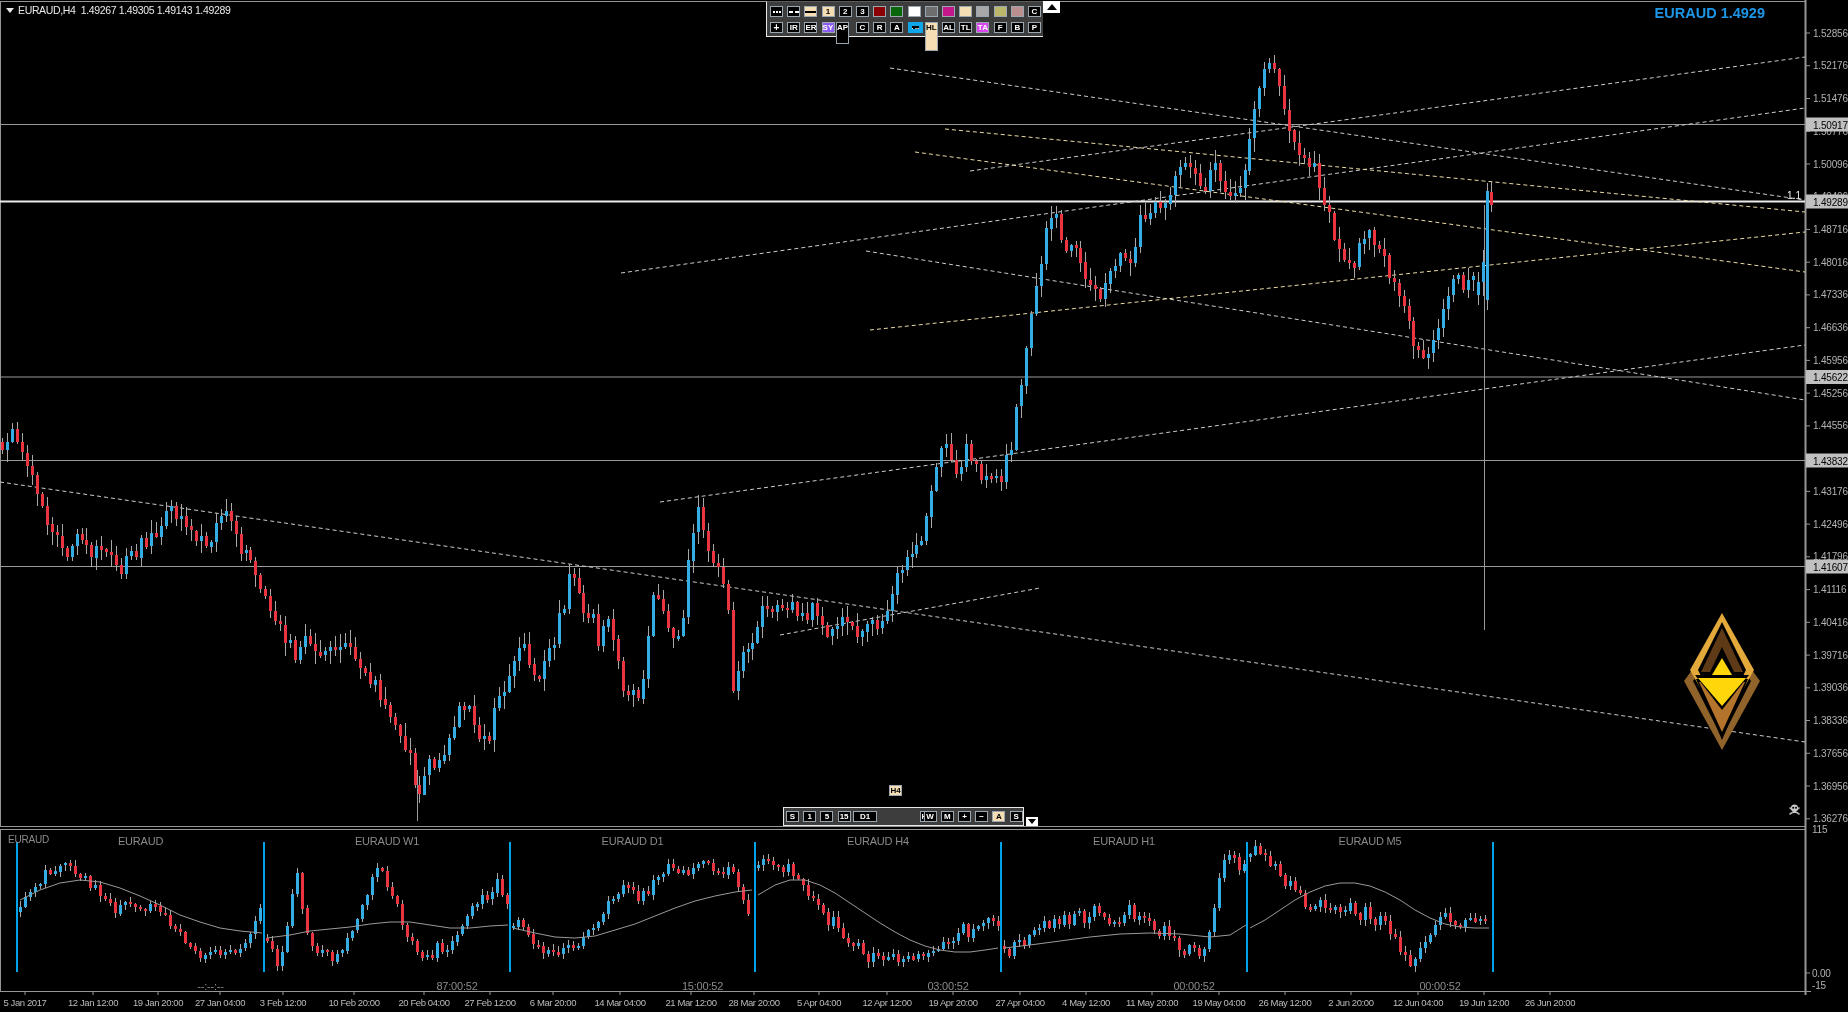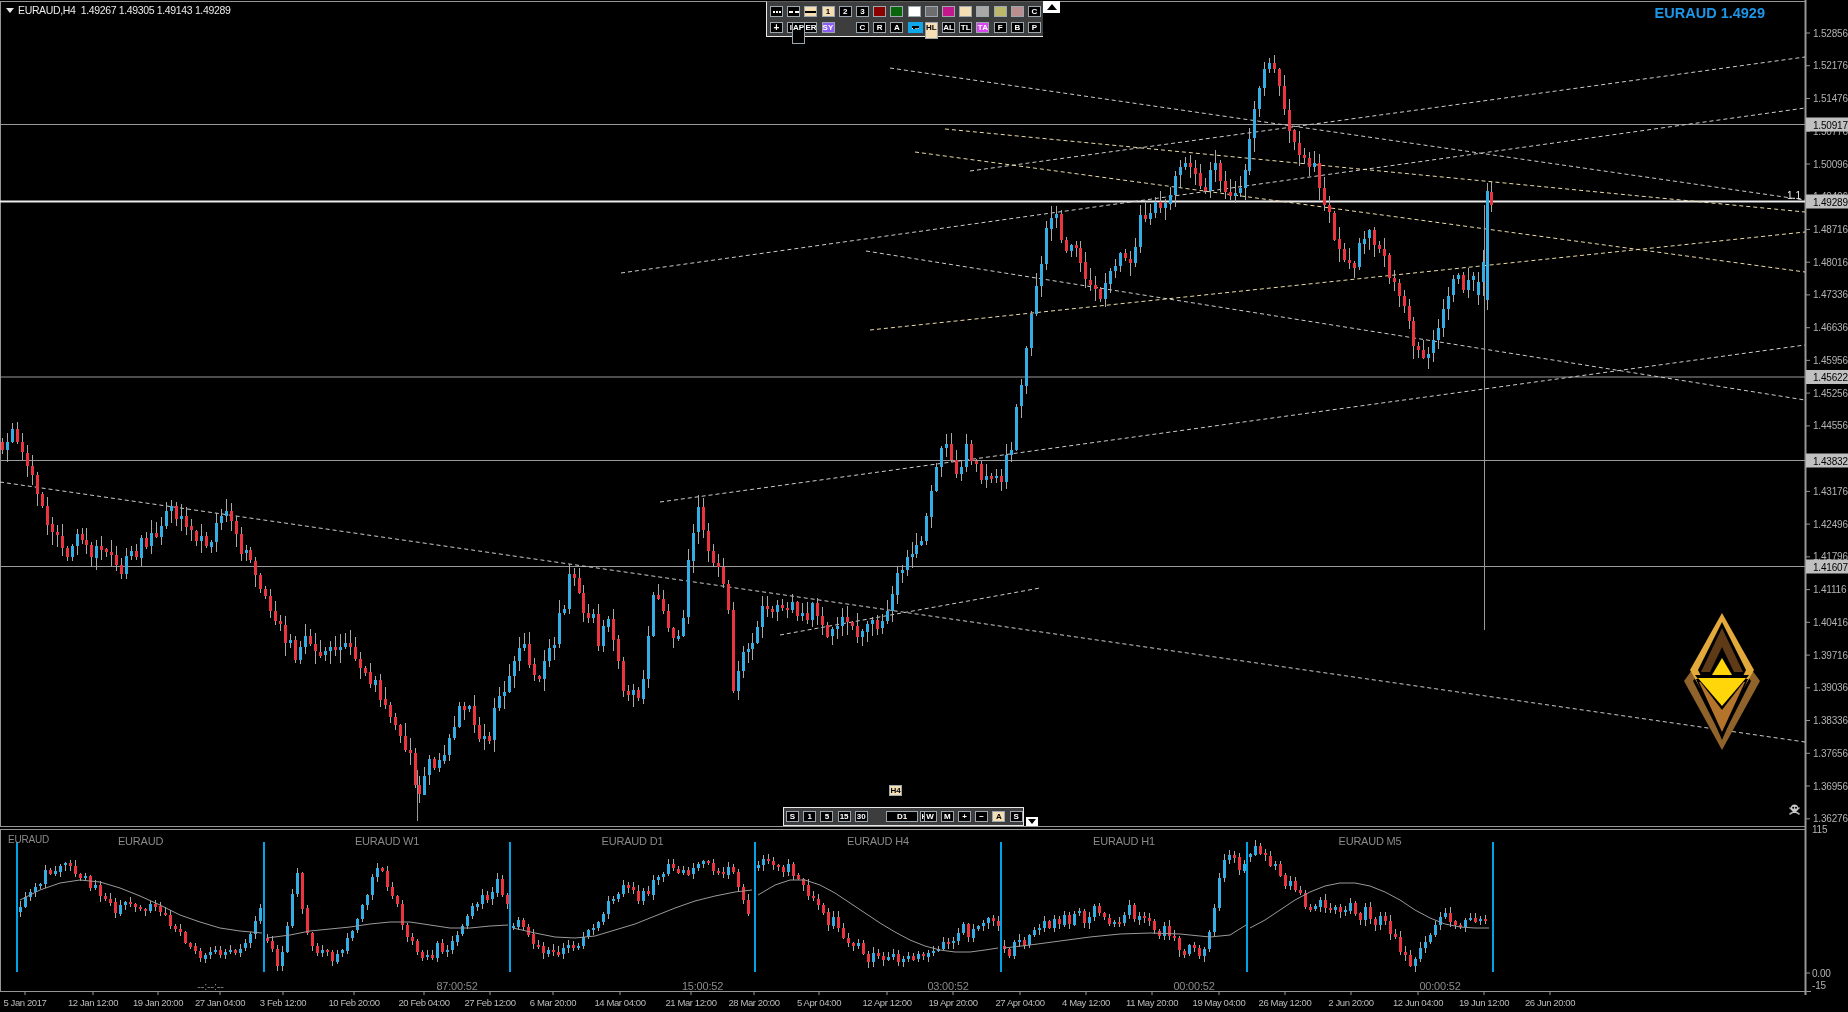--- a/index.html
+++ b/index.html
@@ -237,44 +237,44 @@
 <div style="position:absolute;left:942.0000000000005px;top:6px;width:13px;height:11px;background:#c2188c;border:1px solid #9aa7b0;box-sizing:border-box;color:#fff;font:bold 8px 'Liberation Sans',sans-serif;text-align:center;line-height:9px;overflow:hidden"></div>
 <div style="position:absolute;left:959.2000000000005px;top:6px;width:13px;height:11px;background:#f5deb3;border:1px solid #9aa7b0;box-sizing:border-box;color:#fff;font:bold 8px 'Liberation Sans',sans-serif;text-align:center;line-height:9px;overflow:hidden"></div>
 <div style="position:absolute;left:976.4000000000005px;top:6px;width:13px;height:11px;background:#a8a8a8;border:1px solid #9aa7b0;box-sizing:border-box;color:#fff;font:bold 8px 'Liberation Sans',sans-serif;text-align:center;line-height:9px;overflow:hidden"></div>
 <div style="position:absolute;left:993.6000000000006px;top:6px;width:13px;height:11px;background:#bdb76b;border:1px solid #9aa7b0;box-sizing:border-box;color:#fff;font:bold 8px 'Liberation Sans',sans-serif;text-align:center;line-height:9px;overflow:hidden"></div>
 <div style="position:absolute;left:1010.8000000000006px;top:6px;width:13px;height:11px;background:#bc8f8f;border:1px solid #9aa7b0;box-sizing:border-box;color:#fff;font:bold 8px 'Liberation Sans',sans-serif;text-align:center;line-height:9px;overflow:hidden"></div>
 <div style="position:absolute;left:1028.0000000000007px;top:6px;width:13px;height:11px;background:#000;border:1px solid #9aa7b0;box-sizing:border-box;color:#fff;font:bold 8px 'Liberation Sans',sans-serif;text-align:center;line-height:9px;overflow:hidden">C</div>
 <div style="position:absolute;left:770px;top:22px;width:13px;height:11px;background:#000;border:1px solid #9aa7b0;box-sizing:border-box;color:#fff;font:bold 10px 'Liberation Sans',sans-serif;text-align:center;line-height:9px;overflow:hidden">+</div>
 <div style="position:absolute;left:787.2px;top:22px;width:13px;height:11px;background:#000;border:1px solid #9aa7b0;box-sizing:border-box;color:#fff;font:bold 8px 'Liberation Sans',sans-serif;text-align:center;line-height:9px;overflow:hidden">IR</div>
 <div style="position:absolute;left:804.4000000000001px;top:22px;width:13px;height:11px;background:#000;border:1px solid #9aa7b0;box-sizing:border-box;color:#fff;font:bold 8px 'Liberation Sans',sans-serif;text-align:left;line-height:9px;overflow:hidden">ER</div>
 <div style="position:absolute;left:821.6000000000001px;top:22px;width:13px;height:11px;background:#8b5cf6;border:1px solid #9aa7b0;box-sizing:border-box;color:#fff;font:bold 8px 'Liberation Sans',sans-serif;line-height:9px;overflow:hidden">SY</div>
-<div style="position:absolute;left:792px;top:22px;width:13px;height:22px;background:#000;border:1px solid #9aa7b0;box-sizing:border-box;color:#fff;font:bold 8px 'Liberation Sans',sans-serif;text-align:center;line-height:9px;overflow:hidden">AP</div>
+<div style="position:absolute;left:836px;top:22px;width:13px;height:22px;background:#000;border:1px solid #9aa7b0;box-sizing:border-box;color:#fff;font:bold 8px 'Liberation Sans',sans-serif;text-align:center;line-height:9px;overflow:hidden">AP</div>
 <div style="position:absolute;left:856.0000000000002px;top:22px;width:13px;height:11px;background:#000;border:1px solid #9aa7b0;box-sizing:border-box;color:#fff;font:bold 8px 'Liberation Sans',sans-serif;text-align:center;line-height:9px;overflow:hidden">C</div>
 <div style="position:absolute;left:873.2000000000003px;top:22px;width:13px;height:11px;background:#000;border:1px solid #9aa7b0;box-sizing:border-box;color:#fff;font:bold 8px 'Liberation Sans',sans-serif;text-align:center;line-height:9px;overflow:hidden">R</div>
 <div style="position:absolute;left:890.4000000000003px;top:22px;width:13px;height:11px;background:#000;border:1px solid #9aa7b0;box-sizing:border-box;color:#fff;font:bold 8px 'Liberation Sans',sans-serif;text-align:center;line-height:9px;overflow:hidden">A</div>
 <div style="position:absolute;left:907.6000000000004px;top:22px;width:15px;height:11px;background:#000;border:4px solid #0ea5e9;box-sizing:border-box;color:#fff;font:bold 8px 'Liberation Sans',sans-serif;text-align:center;line-height:9px;overflow:hidden">VL</div>
-<div style="position:absolute;left:924.8000000000004px;top:22px;width:13px;height:17px;background:#f5deb3;border:1px solid #9aa7b0;box-sizing:border-box;color:#000;font:bold 8px 'Liberation Sans',sans-serif;text-align:center;line-height:9px;overflow:hidden">HL</div>
+<div style="position:absolute;left:924.8000000000004px;top:22px;width:13px;height:29px;background:#f5deb3;border:1px solid #9aa7b0;box-sizing:border-box;color:#000;font:bold 8px 'Liberation Sans',sans-serif;text-align:center;line-height:9px;overflow:hidden">HL</div>
 <div style="position:absolute;left:942.0000000000005px;top:22px;width:13px;height:11px;background:#000;border:1px solid #9aa7b0;box-sizing:border-box;color:#fff;font:bold 8px 'Liberation Sans',sans-serif;text-align:center;line-height:9px;overflow:hidden">AL</div>
 <div style="position:absolute;left:959.2000000000005px;top:22px;width:13px;height:11px;background:#000;border:1px solid #9aa7b0;box-sizing:border-box;color:#fff;font:bold 8px 'Liberation Sans',sans-serif;text-align:center;line-height:9px;overflow:hidden">TL</div>
 <div style="position:absolute;left:976.4000000000005px;top:22px;width:13px;height:11px;background:#d946ef;border:1px solid #9aa7b0;box-sizing:border-box;color:#fff;font:bold 8px 'Liberation Sans',sans-serif;text-align:center;line-height:9px;overflow:hidden">TA</div>
 <div style="position:absolute;left:993.6000000000006px;top:22px;width:13px;height:11px;background:#000;border:1px solid #9aa7b0;box-sizing:border-box;color:#fff;font:bold 8px 'Liberation Sans',sans-serif;text-align:center;line-height:9px;overflow:hidden">F</div>
 <div style="position:absolute;left:1010.8000000000006px;top:22px;width:13px;height:11px;background:#000;border:1px solid #9aa7b0;box-sizing:border-box;color:#fff;font:bold 8px 'Liberation Sans',sans-serif;text-align:center;line-height:9px;overflow:hidden">B</div>
 <div style="position:absolute;left:1028.0000000000007px;top:22px;width:13px;height:11px;background:#000;border:1px solid #9aa7b0;box-sizing:border-box;color:#fff;font:bold 8px 'Liberation Sans',sans-serif;text-align:center;line-height:9px;overflow:hidden">P</div>
 <div style="position:absolute;left:1043px;top:1px;width:17px;height:12px;background:#fff">
     <div style="margin:3px auto 0;width:0;height:0;border-left:5px solid transparent;border-right:5px solid transparent;border-bottom:6px solid #000"></div>
   </div>
 <div style="position:absolute;left:783px;top:807px;width:241px;height:19px;background:#3d3d3d;border:1px solid #e8e8e8;box-sizing:border-box"></div>
 <div style="position:absolute;left:786px;top:811px;width:13px;height:11px;background:#000;border:1px solid #9aa7b0;box-sizing:border-box;color:#fff;font:bold 8px 'Liberation Sans',sans-serif;text-align:center;line-height:9px;overflow:hidden">S</div>
 <div style="position:absolute;left:803.2px;top:811px;width:13px;height:11px;background:#000;border:1px solid #9aa7b0;box-sizing:border-box;color:#fff;font:bold 8px 'Liberation Sans',sans-serif;text-align:center;line-height:9px;overflow:hidden">1</div>
 <div style="position:absolute;left:820.4000000000001px;top:811px;width:13px;height:11px;background:#000;border:1px solid #9aa7b0;box-sizing:border-box;color:#fff;font:bold 8px 'Liberation Sans',sans-serif;text-align:center;line-height:9px;overflow:hidden">5</div>
 <div style="position:absolute;left:837.6000000000001px;top:811px;width:13px;height:11px;background:#000;border:1px solid #9aa7b0;box-sizing:border-box;color:#fff;font:bold 8px 'Liberation Sans',sans-serif;text-align:center;line-height:9px;overflow:hidden">15</div>
 <div style="position:absolute;left:854.8000000000002px;top:811px;width:13px;height:11px;background:#000;border:1px solid #9aa7b0;box-sizing:border-box;color:#fff;font:bold 8px 'Liberation Sans',sans-serif;text-align:center;line-height:9px;overflow:hidden">30</div>
 <div style="position:absolute;left:920px;top:811px;width:13px;height:11px;background:#000;border:1px solid #9aa7b0;box-sizing:border-box;color:#fff;font:bold 8px 'Liberation Sans',sans-serif;text-align:center;line-height:9px;overflow:hidden">H1</div>
 <div style="position:absolute;left:889.2000000000003px;top:785px;width:13px;height:11px;background:#f5deb3;border:1px solid #9aa7b0;box-sizing:border-box;color:#000;font:bold 8px 'Liberation Sans',sans-serif;text-align:center;line-height:9px;overflow:hidden">H4</div>
-<div style="position:absolute;left:886px;top:811px;width:32px;height:11px;background:#000;border:1px solid #9aa7b0;box-sizing:border-box;color:#fff;font:bold 8px 'Liberation Sans',sans-serif;text-align:center;line-height:9px;overflow:hidden">D1</div>
+<div style="position:absolute;left:853px;top:811px;width:24px;height:11px;background:#000;border:1px solid #9aa7b0;box-sizing:border-box;color:#fff;font:bold 8px 'Liberation Sans',sans-serif;text-align:center;line-height:9px;overflow:hidden">D1</div>
 <div style="position:absolute;left:923.6000000000004px;top:811px;width:13px;height:11px;background:#000;border:1px solid #9aa7b0;box-sizing:border-box;color:#fff;font:bold 8px 'Liberation Sans',sans-serif;text-align:center;line-height:9px;overflow:hidden">W</div>
 <div style="position:absolute;left:940.8000000000004px;top:811px;width:13px;height:11px;background:#000;border:1px solid #9aa7b0;box-sizing:border-box;color:#fff;font:bold 8px 'Liberation Sans',sans-serif;text-align:center;line-height:9px;overflow:hidden">M</div>
 <div style="position:absolute;left:958.0000000000005px;top:811px;width:13px;height:11px;background:#000;border:1px solid #9aa7b0;box-sizing:border-box;color:#fff;font:bold 8px 'Liberation Sans',sans-serif;text-align:center;line-height:9px;overflow:hidden">+</div>
 <div style="position:absolute;left:975.2000000000005px;top:811px;width:13px;height:11px;background:#000;border:1px solid #9aa7b0;box-sizing:border-box;color:#fff;font:bold 8px 'Liberation Sans',sans-serif;text-align:center;line-height:9px;overflow:hidden">−</div>
 <div style="position:absolute;left:992.4000000000005px;top:811px;width:13px;height:11px;background:#f5deb3;border:1px solid #9aa7b0;box-sizing:border-box;color:#000;font:bold 8px 'Liberation Sans',sans-serif;text-align:center;line-height:9px;overflow:hidden">A</div>
 <div style="position:absolute;left:1009.6000000000006px;top:811px;width:13px;height:11px;background:#000;border:1px solid #9aa7b0;box-sizing:border-box;color:#fff;font:bold 8px 'Liberation Sans',sans-serif;text-align:center;line-height:9px;overflow:hidden">S</div>
 <div style="position:absolute;left:1026px;top:817px;width:12px;height:9px;background:#fff">
     <div style="margin:2px auto 0;width:0;height:0;border-left:4px solid transparent;border-right:4px solid transparent;border-top:5px solid #000"></div>
   </div>
 </body></html>

